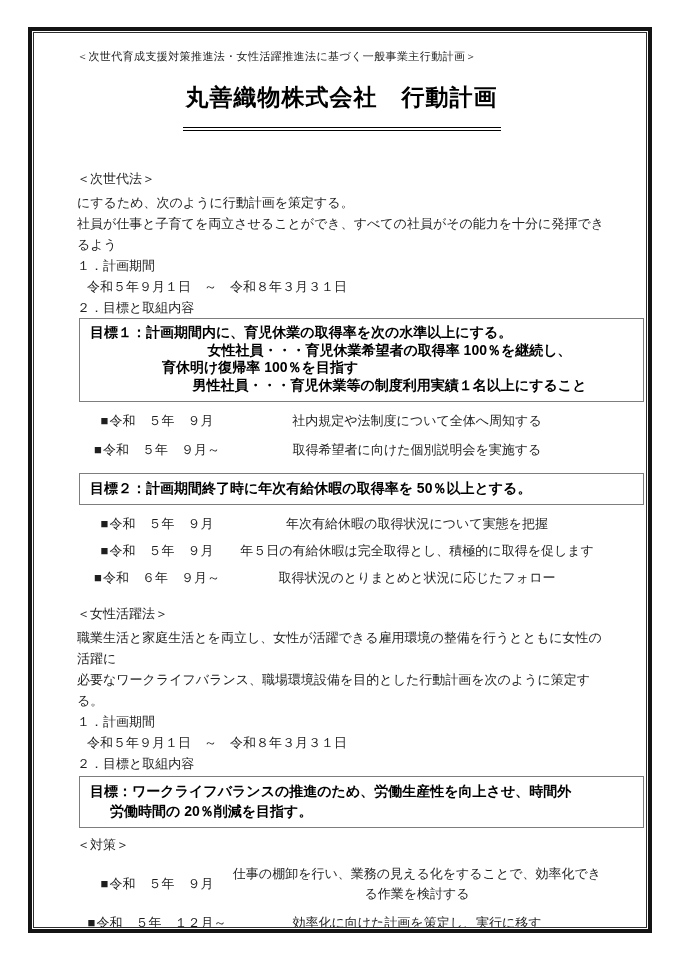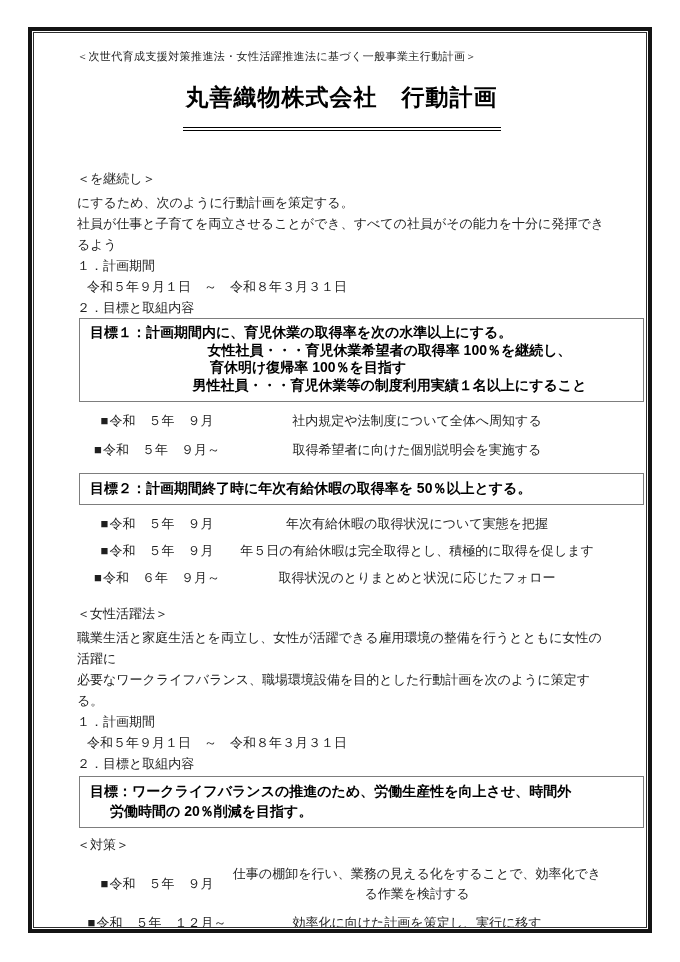--- a/index.html
+++ b/index.html
@@ -62,21 +62,21 @@
     margin-left: 2px;
     border: 1px solid #7d7d7d;
     background: #fff;
     padding: 5px 10px 7px 10px;
     font-weight: bold;
     font-size: 14px;
     color: #000;
   }
   .goal-box .box-line { line-height: 17.5px; }
   .goal-box .indent-goal    { margin-left: 56px; text-align: center; }
-  .goal-box .indent-goal-2  { margin-left: 120px; }
+  .goal-box .indent-goal-2  { margin-left: 72px; }
   .goal-box-2 { margin-top: 13px; }
   .goal-box-2 .box-line { line-height: 18px; }
   .goal-box-3 { margin-top: 2px; padding: 4px 10px 6px 10px; }
   .goal-box-3 .box-line { line-height: 20px; }
   .goal-box-3 .indent-measure { margin-left: 20px; }
 
   .actions { margin-top: 9px; text-align: center; }
   .action-row {
     display: flex;
     align-items: flex-start;
@@ -103,21 +103,21 @@
 <div class="sheet">
   <div class="frame">
     <div class="frame-inner">
 
       <div class="subtitle">＜次世代育成支援対策推進法・女性活躍推進法に基づく一般事業主行動計画＞</div>
 
       <div class="title-wrap">
         <span class="doc-title">丸善織物株式会社　行動計画</span>
       </div>
 
-      <div class="section-heading jisedai-heading">＜を継続し＞</div>
+      <div class="section-heading jisedai-heading">＜次世代法＞</div>
 
       <div class="intro">
         <div class="text-line">にするため、次のように行動計画を策定する。</div>
         <div class="text-line">社員が仕事と子育てを両立させることができ、すべての社員がその能力を十分に発揮できるよう</div>
       </div>
 
       <div class="numbered-label">１．計画期間</div>
       <div class="period-value">令和５年９月１日　～　令和８年３月３１日</div>
       <div class="numbered-label">２．目標と取組内容</div>
 

